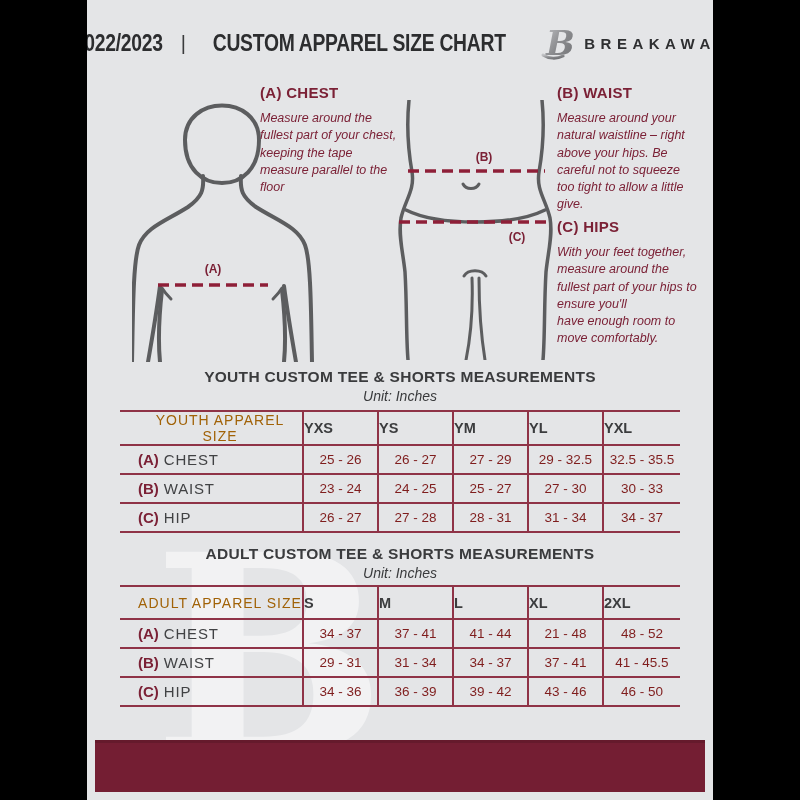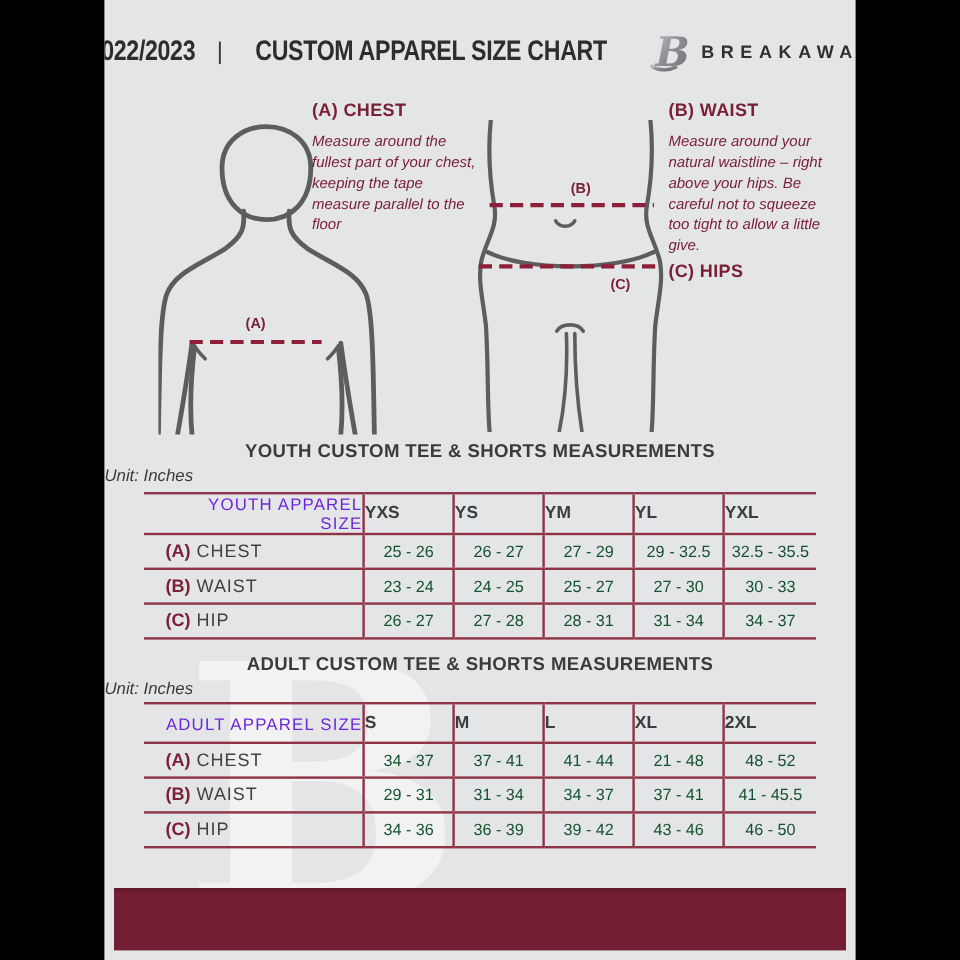--- a/index.html
+++ b/index.html
@@ -28,36 +28,36 @@
 
   
   .fig{position:absolute;z-index:0;}
   #fig-upper{left:45px;top:80px;}
   #fig-lower{left:306px;top:100px;}
   .fig-label{font-weight:700;font-size:12px;fill:#7b2136;font-family:"Liberation Sans",sans-serif;}
 
   
   .tbl-title{position:absolute;left:0;right:0;text-align:center;z-index:1;
              font-weight:700;font-size:15.5px;color:#3a3b3d;letter-spacing:0.3px;}
-  .tbl-unit{position:absolute;left:0;right:0;z-index:1;
+  .tbl-unit{position:absolute;left:0;right:0;text-align:center;z-index:1;
             font-style:italic;font-size:14px;color:#3a3b3d;}
   #youth-title{top:368px;} #youth-unit{top:388px;}
   #adult-title{top:545px;} #adult-unit{top:565px;}
 
   
   table{position:absolute;left:33px;width:560px;border-collapse:collapse;
         table-layout:fixed;z-index:1;background:transparent;}
   #youth-table{top:410px;} #adult-table{top:585px;}
   th,td{border-top:2px solid #8f3347;border-bottom:2px solid #8f3347;
         border-left:2px solid #8f3347;padding:0;background:transparent;}
   th:first-child,td:first-child{border-left:none;}
   th{height:31px;font-size:14.5px;font-weight:700;color:#3b3c3e;text-align:left;}
   th.size-col-label{font-weight:400;font-size:14px;letter-spacing:1px;
-        text-align:right;padding-left:18px;color:#6d28d9;}
-  td{height:27px;font-size:13.5px;color:#14532d;text-align:center;}
+        text-align:center;padding-left:18px;color:#a16207;}
+  td{height:27px;font-size:13.5px;color:#7f1d1d;text-align:center;}
   td.rowlabel{text-align:left;padding-left:18px;font-size:15px;color:#414244;letter-spacing:0.8px;}
   td.rowlabel .prefix{font-weight:700;color:#7b2136;margin-right:5px;letter-spacing:0;}
 
   
   .watermark{position:absolute;left:66px;top:518px;z-index:0;
              font-family:"DejaVu Serif",serif;font-weight:700;font-size:276px;
              line-height:1;color:rgba(255,255,255,0.5);user-select:none;}
   .footer-bar{position:absolute;left:8px;width:610px;top:740px;height:52px;
               background:#741e33;z-index:2;box-shadow:inset 0 3px 0 rgba(0,0,0,0.12);}
 </style>
@@ -121,20 +121,22 @@
   <div class="instr" id="instr-a">
     <h3>(A) CHEST</h3>
     <p>Measure around the fullest part of your chest, keeping the tape measure parallel to the floor</p>
   </div>
   <div class="instr" id="instr-b">
     <h3>(B) WAIST</h3>
     <p>Measure around your natural waistline – right above your hips. Be careful not to squeeze too tight to allow a little give.</p>
   </div>
   <div class="instr" id="instr-c">
     <h3>(C) HIPS</h3>
+    <p>With your feet together, measure around the fullest part of your hips to ensure you'll
+have enough room to move comfortably.</p>
   </div>
 
   <div class="watermark">B</div>
 
   <div class="tbl-title" id="youth-title">YOUTH CUSTOM TEE &amp; SHORTS MEASUREMENTS</div>
   <div class="tbl-unit" id="youth-unit">Unit: Inches</div>
   <table id="youth-table">
     <colgroup>
         <col style="width:183px">
         <col style="width:75px">

